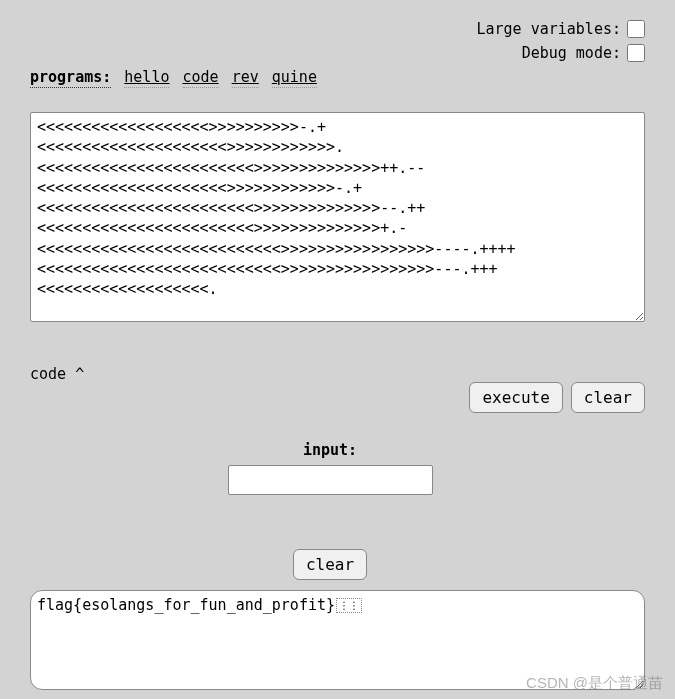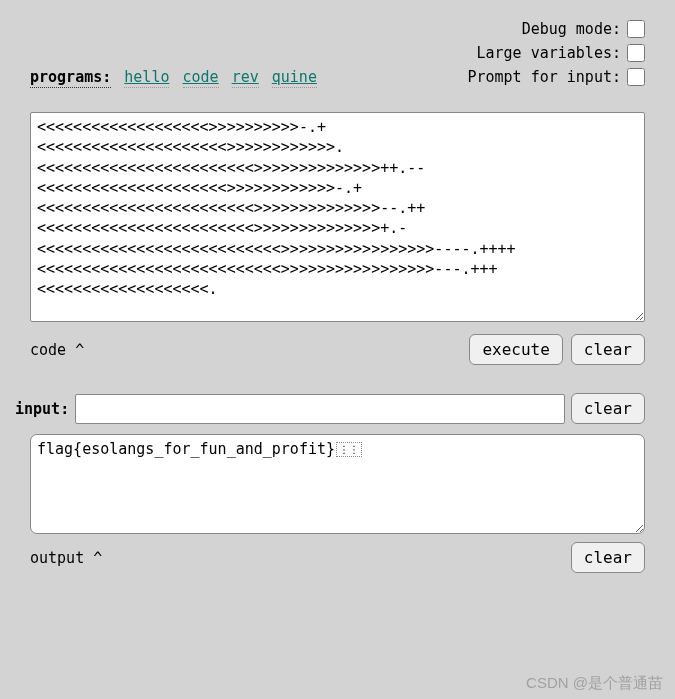--- a/index.html
+++ b/index.html
@@ -23,21 +23,21 @@
     }
     .link-group {
       margin-bottom: 14px;
     }
     .label-underline {
       border-bottom: 1.5px dotted #333;
       padding-bottom: 1px;
       font-weight: bold;
     }
     a.link {
-      color: #0f766e;
+      color: #000000;
       text-decoration: underline;
       border-bottom: 1.5px dotted #999;
       padding-bottom: 1px;
       margin-left: 4px;
     }
     .options {
       text-align: right;
     }
     .opt-row {
       display: flex;
@@ -73,26 +73,28 @@
     .section-label { font-weight: normal; }
     .btn-row { display: flex; gap: 8px; }
     button {
       font-family: inherit;
       font-size: 16px;
       padding: 5px 12px;
       border: 1px solid #888;
       border-radius: 6px;
       background: #f0f0f0;
       cursor: pointer;
+      margin-top: 48px;
     }
     .input-row {
       display: flex;
       align-items: center;
       gap: 6px;
       margin: 28px 0 10px -15px;
+      flex-direction: column;
     }
     .input-label { font-weight: bold; }
     input[type="text"] {
       flex: 1;
       font-family: inherit;
       font-size: 15px;
       padding: 5px 6px;
       border: 1px solid #888;
       border-radius: 2px;
       background: #fff;
@@ -125,29 +127,25 @@
     <div class="link-group">
       <span class="label-underline">programs:</span>
       <a class="link">hello</a>
       <a class="link">code</a>
       <a class="link">rev</a>
       <a class="link">quine</a>
     </div>
   </div>
   <div class="options">
     <div class="opt-row">
-      <span>Debug mode:</span>
-      <input type="checkbox" style="">
-    </div>
-    <div class="opt-row">
       <span>Large variables:</span>
       <input type="checkbox" style="">
     </div>
     <div class="opt-row">
-      <span>Prompt for input:</span>
+      <span>Debug mode:</span>
       <input type="checkbox" style="">
     </div>
   </div>
 </div>
 
 <textarea id="code-area" style="">&lt;&lt;&lt;&lt;&lt;&lt;&lt;&lt;&lt;&lt;&lt;&lt;&lt;&lt;&lt;&lt;&lt;&lt;&lt;&gt;&gt;&gt;&gt;&gt;&gt;&gt;&gt;&gt;&gt;-.+
 &lt;&lt;&lt;&lt;&lt;&lt;&lt;&lt;&lt;&lt;&lt;&lt;&lt;&lt;&lt;&lt;&lt;&lt;&lt;&lt;&lt;&gt;&gt;&gt;&gt;&gt;&gt;&gt;&gt;&gt;&gt;&gt;&gt;.
 &lt;&lt;&lt;&lt;&lt;&lt;&lt;&lt;&lt;&lt;&lt;&lt;&lt;&lt;&lt;&lt;&lt;&lt;&lt;&lt;&lt;&lt;&lt;&lt;&gt;&gt;&gt;&gt;&gt;&gt;&gt;&gt;&gt;&gt;&gt;&gt;&gt;&gt;++.--
 &lt;&lt;&lt;&lt;&lt;&lt;&lt;&lt;&lt;&lt;&lt;&lt;&lt;&lt;&lt;&lt;&lt;&lt;&lt;&lt;&lt;&gt;&gt;&gt;&gt;&gt;&gt;&gt;&gt;&gt;&gt;&gt;&gt;-.+
 &lt;&lt;&lt;&lt;&lt;&lt;&lt;&lt;&lt;&lt;&lt;&lt;&lt;&lt;&lt;&lt;&lt;&lt;&lt;&lt;&lt;&lt;&lt;&lt;&gt;&gt;&gt;&gt;&gt;&gt;&gt;&gt;&gt;&gt;&gt;&gt;&gt;&gt;--.++
@@ -162,21 +160,21 @@
     <button>clear</button>
   </div>
 </div>
 
 <div class="input-row">
   <span class="input-label">input:</span>
   <input type="text" value="" style="">
   <button>clear</button>
 </div>
 
-<div id="output-wrap" style="width:100%;height:100px;font-family:inherit;font-size:15px;padding:4px 6px;border:1px solid #888;background:#fff;border-radius:7px;resize:both;overflow:auto;line-height:1.35;">
+<div id="output-wrap" style="width:100%;height:100px;font-family:inherit;font-size:15px;padding:4px 6px;border:1px solid #888;background:#fff;border-radius:12px;resize:both;overflow:auto;line-height:1.35;">
   <span>flag{esolangs_for_fun_and_profit}</span><span class="eof-glyph">⋮⋮</span>
 </div>
 <div class="section-footer">
   <span class="section-label">output ^</span>
   <div class="btn-row">
     <button>clear</button>
   </div>
 </div>
 
 <div class="watermark">CSDN @是个普通苗</div>

